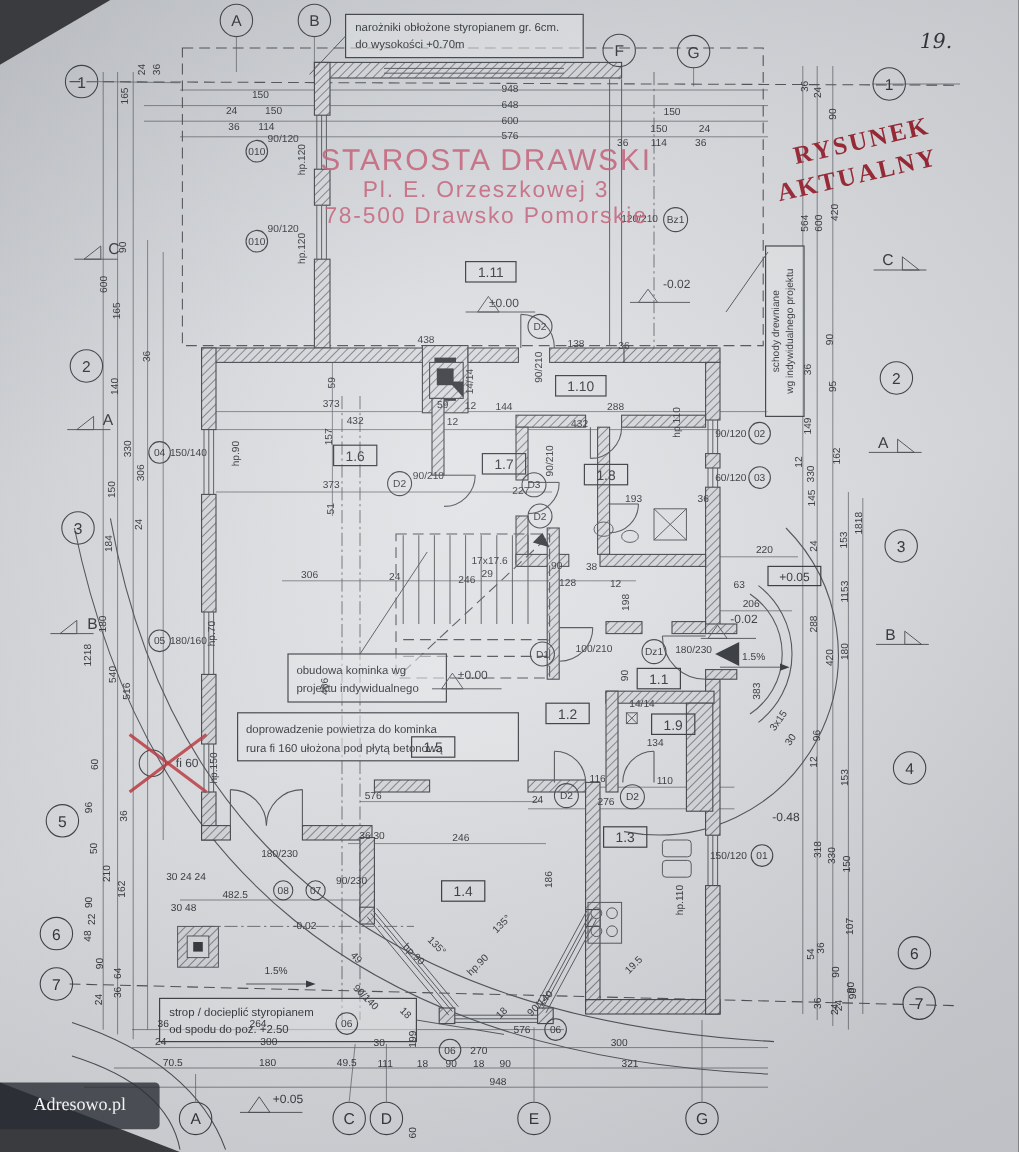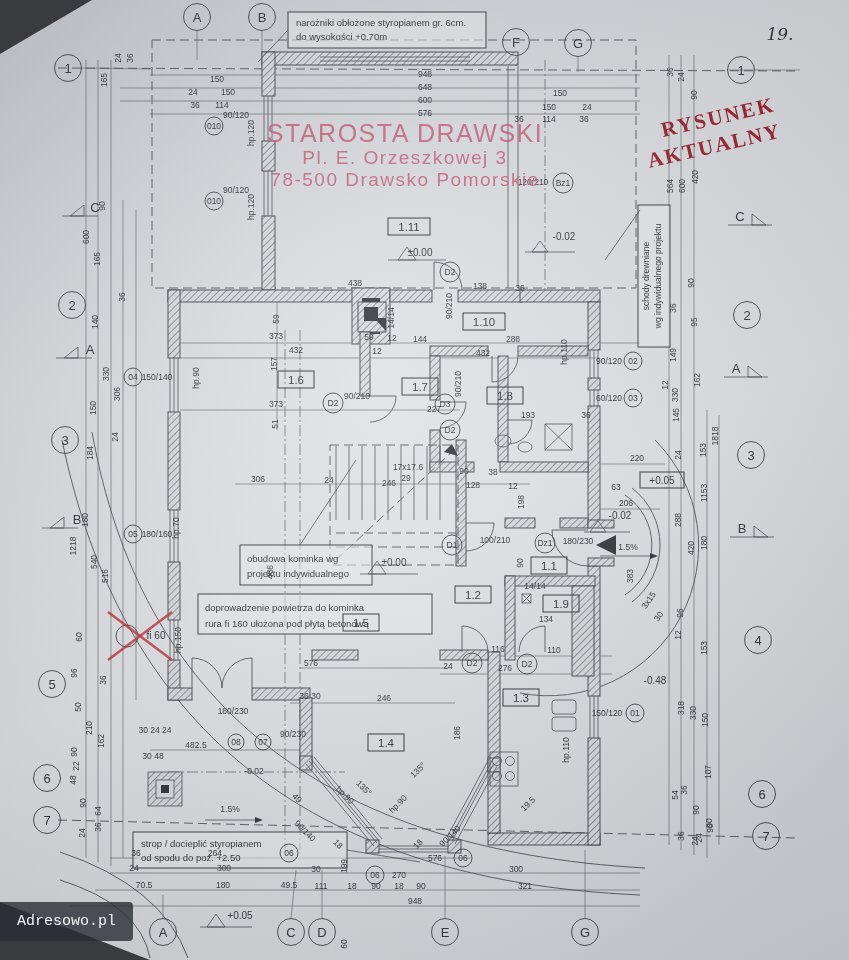--- a/index.html
+++ b/index.html
@@ -20,21 +20,21 @@
   .bub{font-size:13px}
   .room{font-size:11.5px}
   .box{fill:none;stroke:#2f3237;stroke-width:1}
   .nb{fill:rgba(235,236,239,.55);stroke:#3a3d42;stroke-width:1}
   .oc{fill:none;stroke:#3a3d42;stroke-width:.9}
   .pink{font-family:"Liberation Sans",sans-serif;fill:#c75f78;opacity:.9;text-anchor:middle;letter-spacing:1.5px}
   .dred{font-family:"Liberation Serif",serif;font-weight:bold;fill:#9b1f2d;text-anchor:middle;letter-spacing:2px}
   .red{stroke:#c03038;stroke-width:2.6;fill:none;opacity:.85}
   .hand{font-family:"DejaVu Serif",serif;font-style:italic;font-size:17px;fill:#2e3035;text-anchor:middle}
   #wm{position:absolute;left:0;top:902px;width:133px;height:39px;background:rgba(42,45,52,.8);
-    color:#f2f3f5;font-family:Liberation Mono, monospace;font-size:15px;display:flex;align-items:center;
+    color:#f2f3f5;font-family:Liberation Serif, serif;font-size:15px;display:flex;align-items:center;
     justify-content:center;border-radius:0 4px 4px 0}
 </style>
 </head>
 <body>
 
 <div id="paper">
 <svg width="849" height="960" viewBox="0 0 849 960">
 <defs>
 <pattern id="h1" width="5" height="5" patternUnits="userSpaceOnUse" patternTransform="rotate(45)">
   <rect width="5" height="5" fill="#d8dade"></rect>

